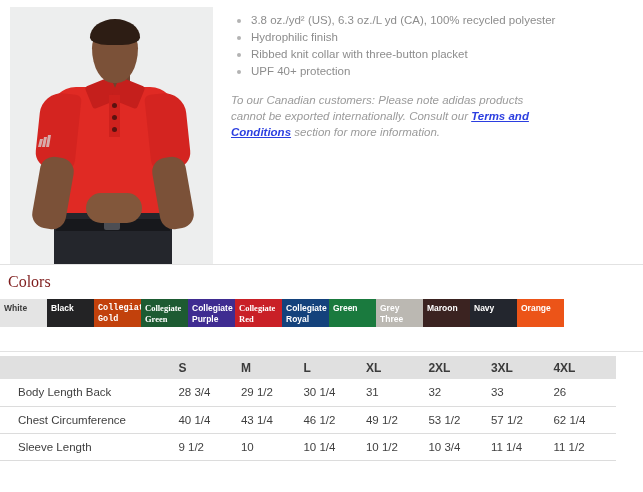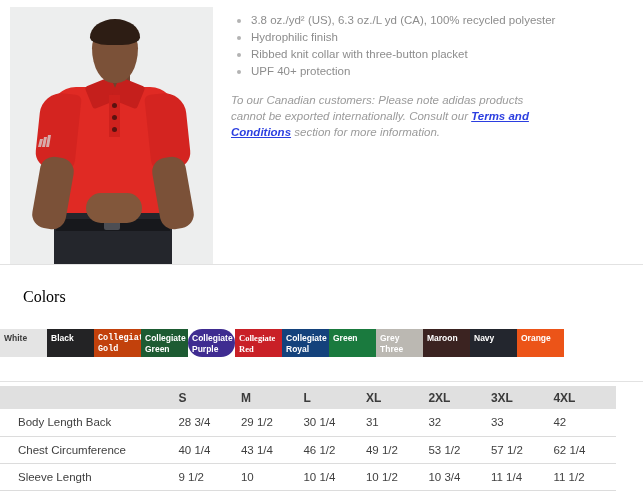--- a/index.html
+++ b/index.html
@@ -148,24 +148,24 @@
   .hr {
     height: 1px;
     background: #e2e2e2;
     width: 100%;
   }
 
   
   .section-title {
     font-family: "Liberation Serif", serif;
     font-size: 16px;
-    color: #000000;
+    color: #7f1d1d;
     padding: 8px 0 8px 8px;
     font-weight: normal;
-    margin: 15px;
+    margin: 0;
   }
   .swatch-row {
     display: flex;
     padding-left: 0;
     height: 42px;
   }
   .swatch {
     width: 47px;
     height: 28px;
     position: relative;
@@ -262,24 +262,24 @@
   <div class="swatch-row" id="swatch-row">
       <div class="swatch" style="background: rgb(228, 228, 228);">
         <span style="color: rgb(59, 59, 59);">White</span>
       </div>
       <div class="swatch" style="background: rgb(35, 35, 37);">
         <span style="color: rgb(255, 255, 255);">Black</span>
       </div>
       <div class="swatch" style="background: #c2410c; font-family: Liberation Mono, monospace;">
         <span style="color: rgb(255, 255, 255);">Collegiate Gold</span>
       </div>
-      <div class="swatch" style="background: rgb(29, 91, 50);">
+      <div class="swatch" style="background: rgb(29, 91, 50); font-family: Liberation Serif, serif;">
         <span style="color: rgb(255, 255, 255);">Collegiate Green</span>
       </div>
-      <div class="swatch" style="background: rgb(63, 44, 145); border-radius: 20px;">
+      <div class="swatch" style="background: rgb(63, 44, 145);">
         <span style="color: rgb(255, 255, 255);">Collegiate Purple</span>
       </div>
       <div class="swatch" style="background: rgb(201, 32, 39); font-family: Liberation Serif, serif;">
         <span style="color: rgb(255, 255, 255);">Collegiate Red</span>
       </div>
       <div class="swatch" style="background: rgb(20, 66, 124);">
         <span style="color: rgb(255, 255, 255);">Collegiate Royal</span>
       </div>
       <div class="swatch" style="background: rgb(26, 122, 62);">
         <span style="color: rgb(255, 255, 255);">Green</span>
@@ -327,21 +327,21 @@
     </thead>
     <tbody id="meas-body">
         <tr>
           <td class="label-col">Body Length Back</td>
           <td>28 3/4</td>
           <td>29 1/2</td>
           <td>30 1/4</td>
           <td>31</td>
           <td>32</td>
           <td>33</td>
-          <td>42</td>
+          <td>26</td>
         </tr>
         <tr>
           <td class="label-col">Chest Circumference</td>
           <td>40 1/4</td>
           <td>43 1/4</td>
           <td>46 1/2</td>
           <td>49 1/2</td>
           <td>53 1/2</td>
           <td>57 1/2</td>
           <td>62 1/4</td>

